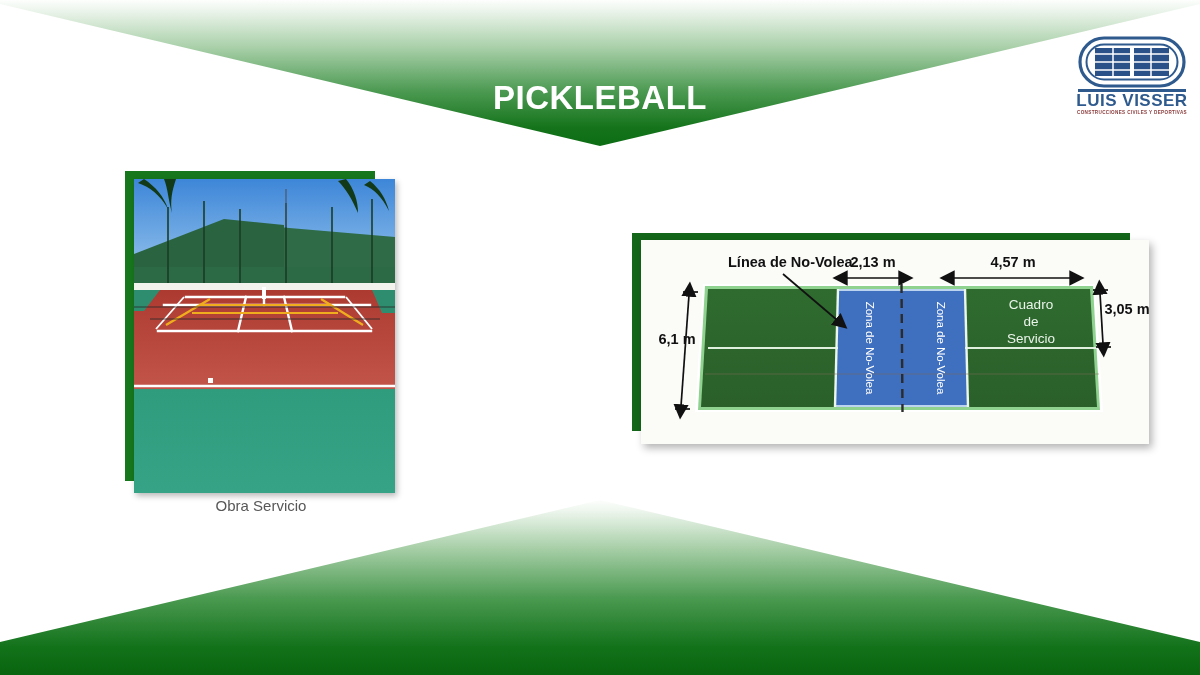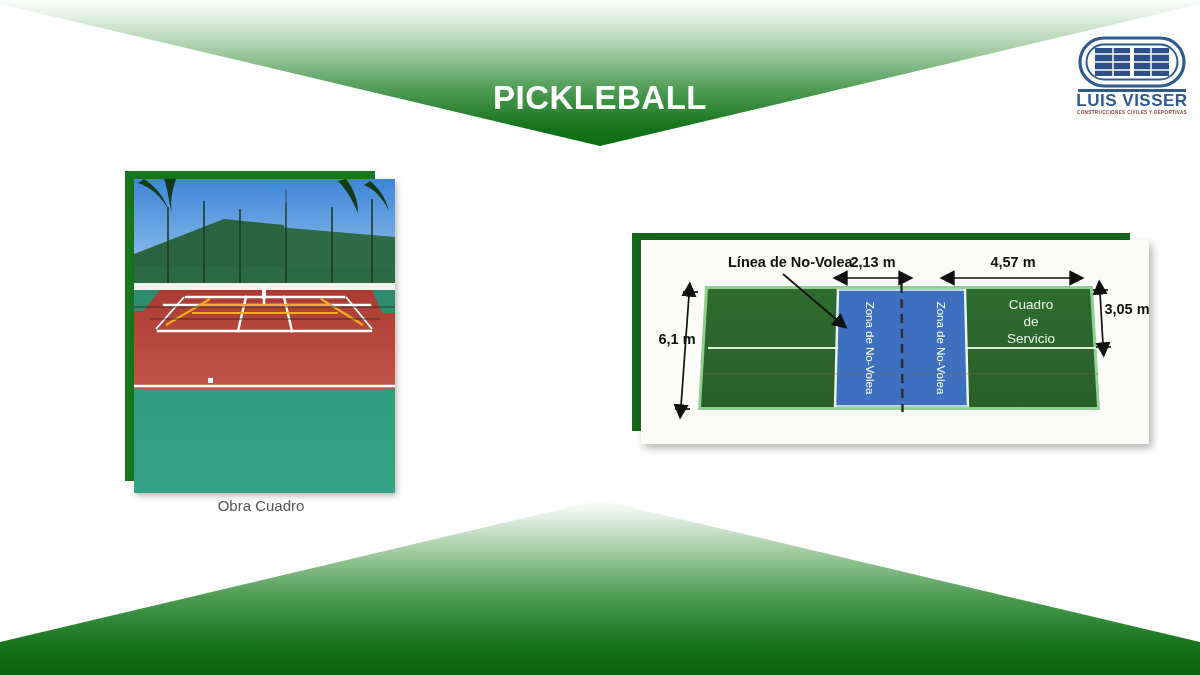--- a/index.html
+++ b/index.html
@@ -177,21 +177,21 @@
           <line x1="0" y1="128" x2="261" y2="128"></line>
           <line x1="16" y1="140" x2="246" y2="140"></line>
         </g>
 
         <rect x="128" y="108" width="4" height="12" fill="#ffffff"></rect>
 
         <rect x="74" y="199" width="5" height="5" fill="#ffffff"></rect>
       </svg>
     </div>
   </div>
-  <div class="photo-caption">Obra Cuadro</div>
+  <div class="photo-caption">Obra Servicio</div>
 
   <div class="diag-wrap">
     <div class="diag-back"></div>
     <div class="diag-card">
       <svg width="508" height="204" viewBox="0 0 508 204" xmlns="http://www.w3.org/2000/svg" font-family="Liberation Sans, sans-serif">
         <defs>
           <linearGradient id="grassG" x1="0" y1="0" x2="0" y2="1">
             <stop offset="0%" stop-color="#2f6b2f"></stop>
             <stop offset="100%" stop-color="#2a5f2a"></stop>
           </linearGradient>

